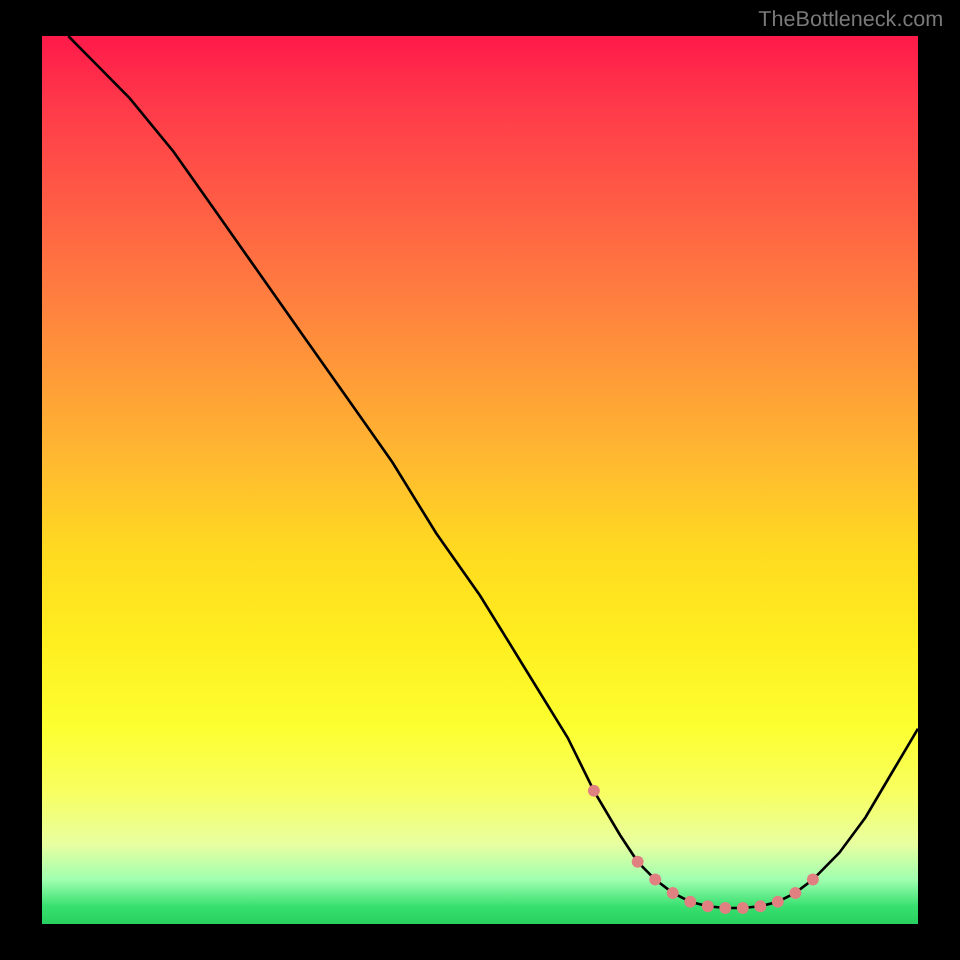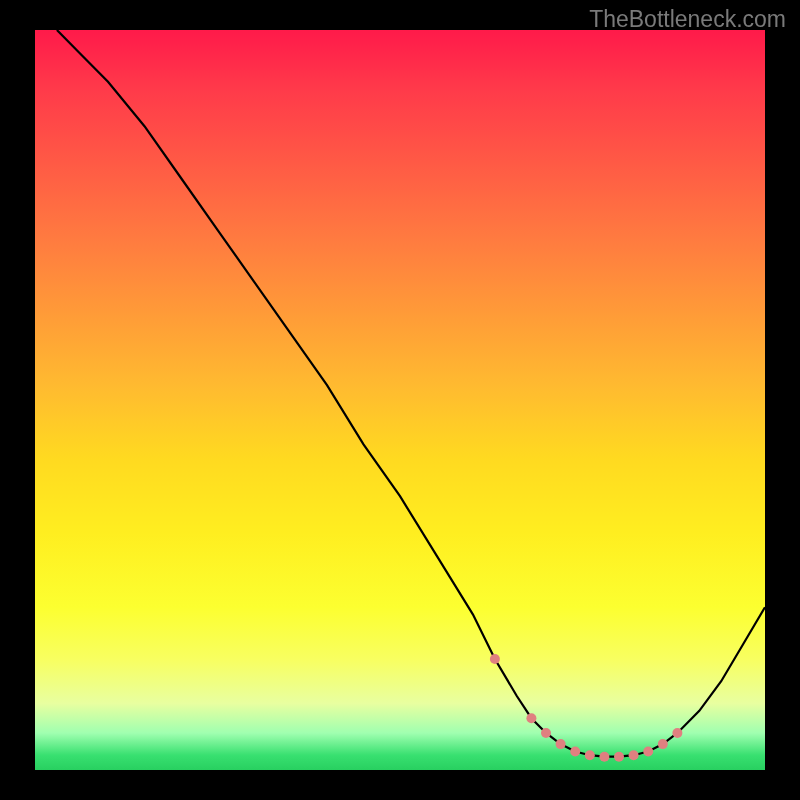--- a/index.html
+++ b/index.html
@@ -1,17 +1,17 @@
 <!DOCTYPE html>
 <html><head>
 <meta charset="utf-8">
 <style>
   * { margin: 0; padding: 0; box-sizing: border-box; }
   body { width: 800px; height: 800px; background: #000; position: relative; font-family: Arial, sans-serif; }
-  .watermark { position: absolute; top: 6px; right: 14px; color: #7a7a7a; font-size: 23px; font-weight: 500; z-index: 10; }
+  .watermark { position: absolute; top: 6px; right: 14px; color: #7a7a7a; font-size: 18px; font-weight: 500; z-index: 10; }
   .plot-area { position: absolute; left: 35px; top: 30px; width: 730px; height: 740px; }
   .gradient-bg { position: absolute; inset: 0; background: linear-gradient(to bottom,
       #ff1a4a 0%,
       #ff3a4a 8%,
       #ff5a45 18%,
       #ff7a40 28%,
       #ff9a38 38%,
       #ffba30 48%,
       #ffda20 58%,
       #ffee20 68%,

